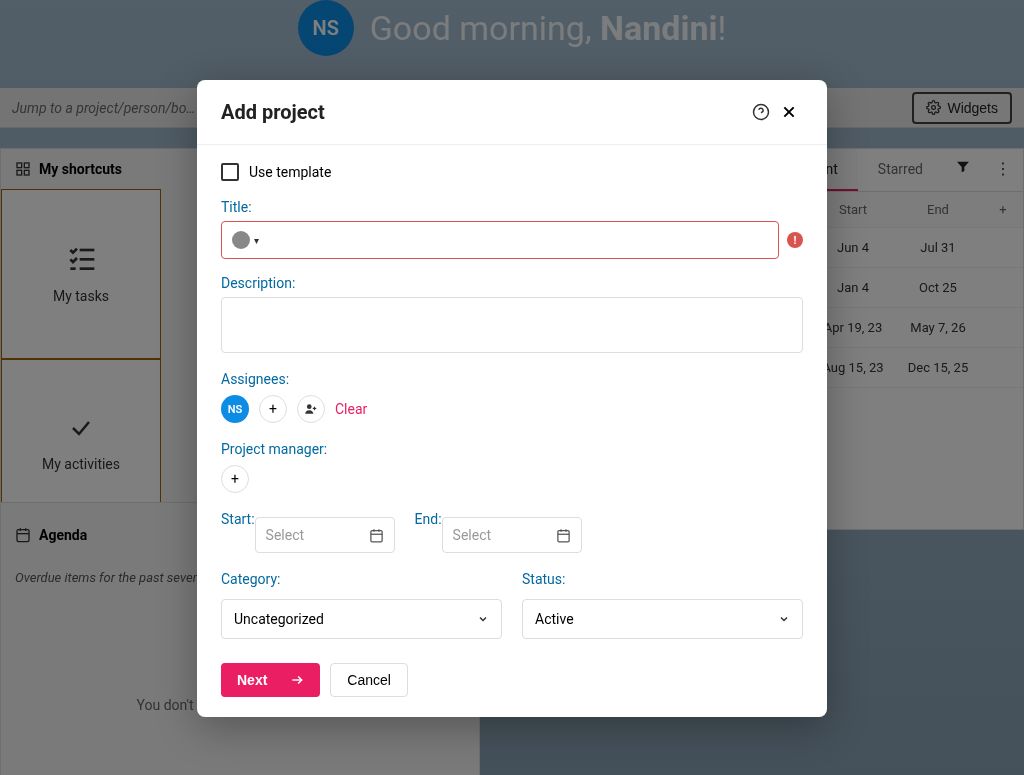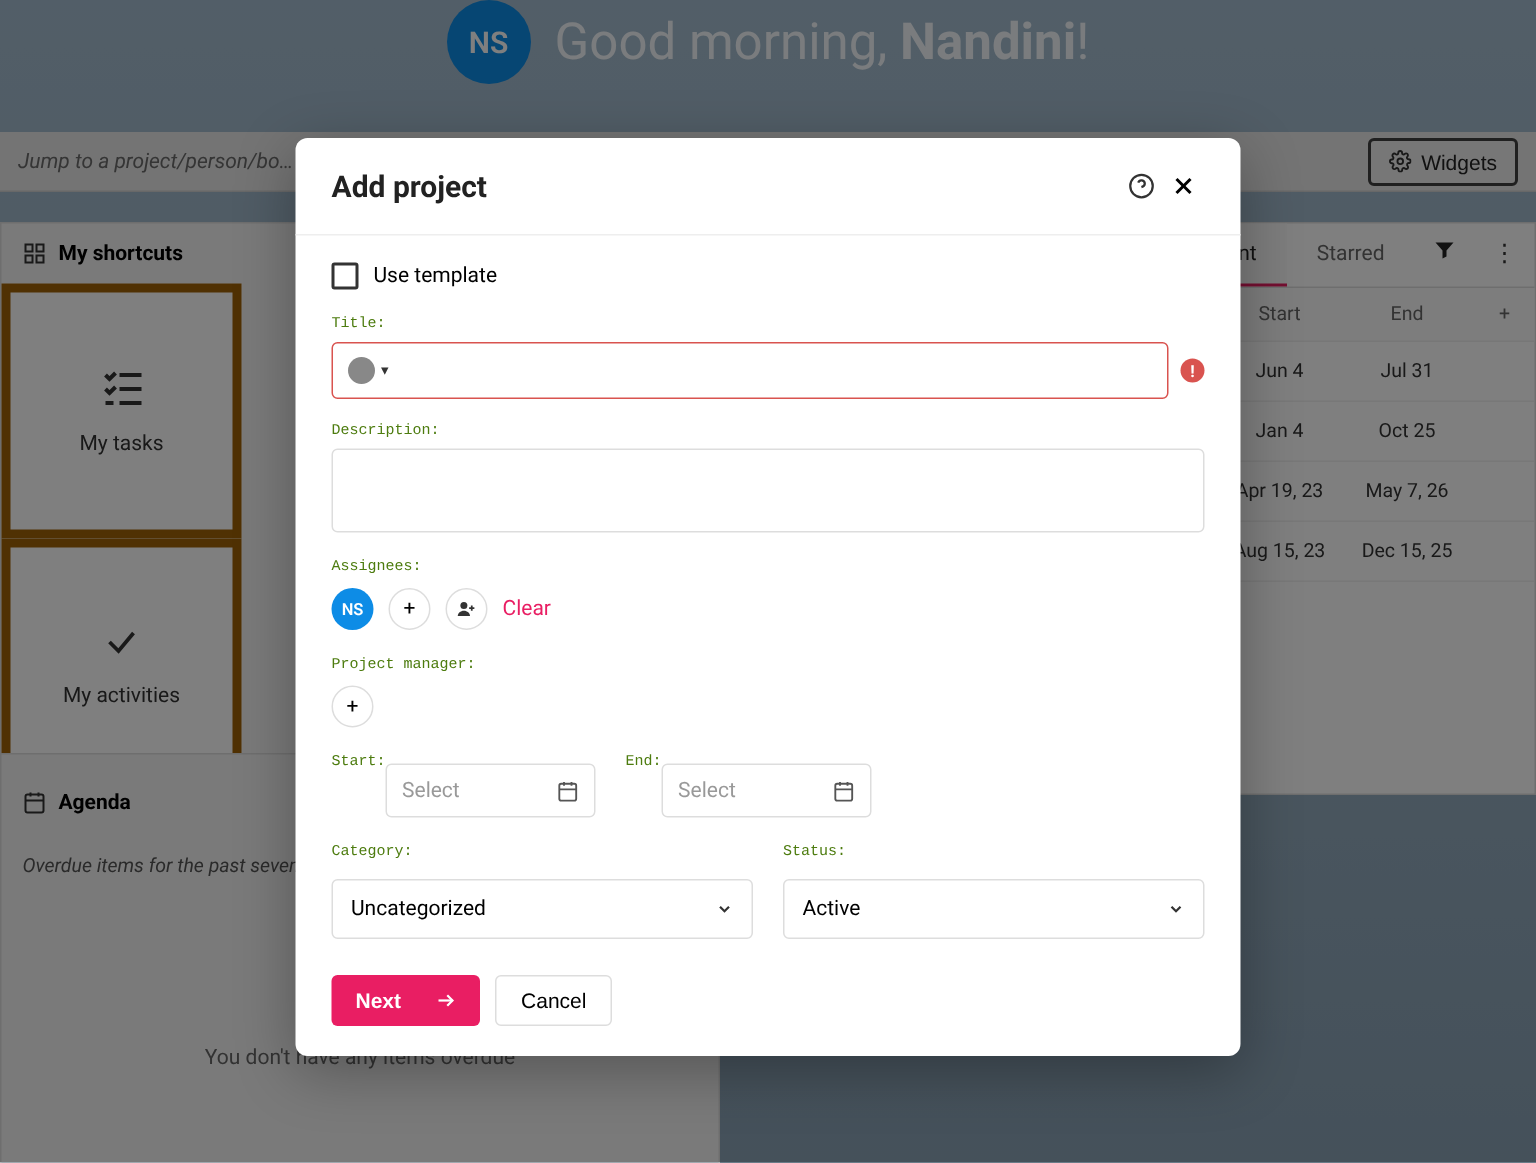--- a/index.html
+++ b/index.html
@@ -15,21 +15,21 @@
     .greeting { display: inline-block; font-size: 34px; color: #f5f9fc; font-weight: 400; vertical-align: middle; }
     .greeting b { font-weight: 700; }
     
     .topbar { position: absolute; top: 88px; left: 0; right: 0; height: 40px; background: #e8e8e8; display: flex; align-items: center; padding: 0 12px; border-bottom: 1px solid #d0d0d0; }
     .search-ph { color: #6b6b6b; font-style: italic; font-size: 14px; flex: 1; }
     .widgets-btn { display: flex; align-items: center; gap: 6px; font-size: 14px; color: #222; background: #eee; border: 2px solid #404040; padding: 6px 12px; border-radius: 4px; cursor: pointer; }
     
     .content-row { position: absolute; top: 148px; left: 0; right: 0; display: flex; gap: 0; }
     .shortcuts-panel { width: 480px; background: #f5f5f5; border: 1px solid #ddd; }
     .panel-head { padding: 12px 14px; font-weight: 700; font-size: 14px; display: flex; align-items: center; gap: 8px; }
-    .shortcut-card { width: 160px; height: 170px; background: #fff; border: 6px solid #a16207; display: flex; flex-direction: column; align-items: center; justify-content: center; gap: 16px; }
+    .shortcut-card { width: 160px; height: 170px; background: #fff; border: 1px solid #a16207; display: flex; flex-direction: column; align-items: center; justify-content: center; gap: 16px; }
     .shortcut-row { display: flex; }
     .shortcut-card .ic { font-size: 28px; color: #333; }
     .shortcut-card .lbl { font-size: 14px; color: #333; }
     
     .recent-panel { flex: 1; background: #fff; border: 1px solid #ddd; }
     .tabs { display: flex; border-bottom: 1px solid #ddd; }
     .tab { padding: 12px 20px; font-size: 14px; color: #666; cursor: pointer; }
     .tab.active { color: #222; border-bottom: 2px solid #e91e63; background: #fafafa; }
     .tab-icon { padding: 10px 12px; font-size: 16px; color: #333; cursor: pointer; }
     .flex-spacer { flex: 1; }
@@ -43,31 +43,31 @@
     
     .agenda-panel { position: absolute; top: 502px; left: 0; width: 480px; background: #f5f5f5; border: 1px solid #ddd; height: 280px; }
     .agenda-head { padding: 12px 14px; font-weight: 700; font-size: 14px; display: flex; align-items: center; gap: 8px; }
     .agenda-head .flex-spacer { flex: 1; }
     .agenda-sub { padding: 4px 14px 12px; font-style: italic; font-size: 13px; color: #555; }
     .agenda-empty { text-align: center; color: #666; font-size: 14px; padding: 100px 0 0; }
     .badge { position: absolute; top: -4px; right: -4px; background: #e91e63; color: #fff; font-size: 10px; width: 15px; height: 15px; border-radius: 50%; display: flex; align-items: center; justify-content: center; }
     .icon-wrap { position: relative; display: inline-block; }
     
     
-    .modal { position: absolute; top: 92px; left: 50%; transform: translateX(-50%); width: 630px; background: #fff; border-radius: 8px; z-index: 100; box-shadow: 0 10px 40px rgba(0,0,0,0.3); }
+    .modal { position: absolute; top: 80px; left: 50%; transform: translateX(-50%); width: 630px; background: #fff; border-radius: 8px; z-index: 100; box-shadow: 0 10px 40px rgba(0,0,0,0.3); }
     .modal-head { display: flex; align-items: center; padding: 18px 24px; border-bottom: 1px solid #eee; }
     .modal-title { font-size: 20px; font-weight: 700; flex: 1; color: #222; }
     .modal-head .icbtn { width: 28px; height: 28px; display: flex; align-items: center; justify-content: center; cursor: pointer; font-size: 18px; color: #333; }
     .modal-body { padding: 18px 24px 20px; }
     
     .template-row { display: flex; align-items: center; gap: 10px; margin-bottom: 18px; }
     .chk { width: 18px; height: 18px; border: 2px solid #333; border-radius: 2px; cursor: pointer; }
     .template-row .lbl { font-size: 14px; }
     
-    .field-label { font-size: 10px; color: #4d7c0f; margin-bottom: 6px; font-family: Liberation Mono, monospace; }
+    .field-label { font-size: 14px; color: #0369a1; margin-bottom: 6px; }
     .title-field-wrap { display: flex; align-items: center; gap: 8px; margin-bottom: 16px; }
     .title-field { flex: 1; border: 1px solid #d9534f; border-radius: 4px; height: 38px; display: flex; align-items: center; padding: 0 10px; }
     .emoji-pick { width: 18px; height: 18px; border-radius: 50%; background: #888; display: inline-block; }
     .chev { font-size: 10px; margin-left: 4px; color: #333; }
     .error-ic { width: 16px; height: 16px; border-radius: 50%; background: #d9534f; color: #fff; display: flex; align-items: center; justify-content: center; font-size: 11px; font-weight: bold; }
     
     .desc-field { width: 100%; border: 1px solid #ddd; border-radius: 4px; height: 56px; margin-bottom: 18px; }
     
     .assignee-row { display: flex; align-items: center; gap: 10px; margin-bottom: 18px; margin-top: 8px; }
     .avatar-sm { width: 28px; height: 28px; border-radius: 50%; background: #0d8ce6; color: #fff; display: flex; align-items: center; justify-content: center; font-size: 11px; font-weight: 600; }

